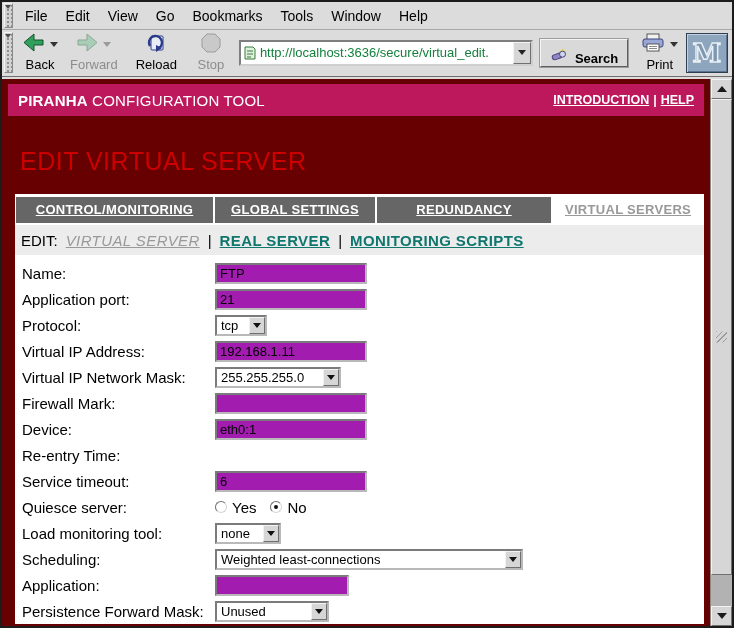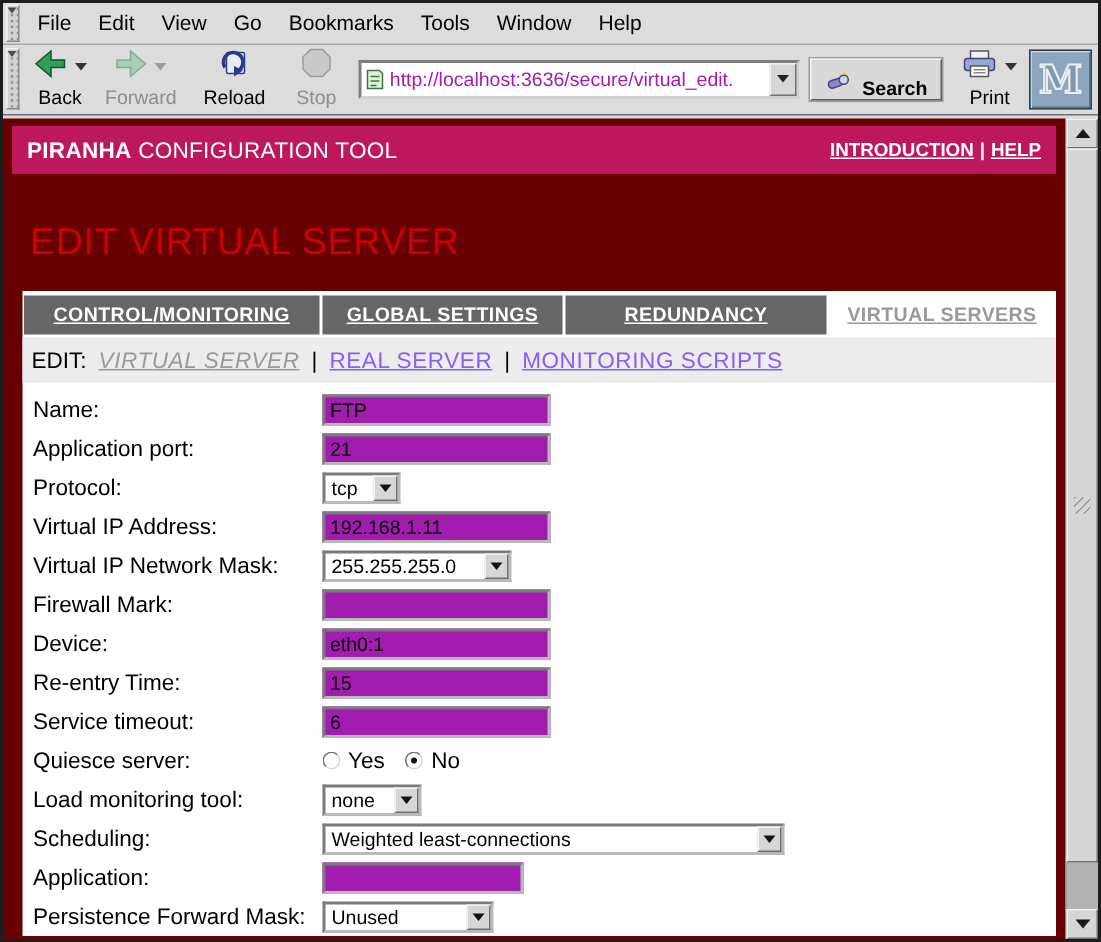--- a/index.html
+++ b/index.html
@@ -28,21 +28,21 @@
   .tb-top{display:flex;align-items:center;height:22px;}
   .tb-label{font-size:13px;color:#000;margin-top:1px;}
   .tool-btn.disabled .tb-label{color:#8d8d8d;}
   .dd-arrow{width:0;height:0;border:4px solid transparent;border-top:5px solid #333;
     margin-left:5px;margin-top:4px;}
   .tool-btn.disabled .dd-arrow{border-top-color:#9a9a9a;}
   
   .urlbar{display:flex;align-items:center;height:26px;width:294px;margin:0 4px;
     border:2px solid;border-color:#7e7e7e #cfcfcf #cfcfcf #7e7e7e;background:#fff;}
   .url-ico{flex:0 0 18px;display:flex;justify-content:center;}
-  .url-text{flex:1;font-size:13px;color:#a21caf;white-space:nowrap;overflow:hidden;padding:0 1px;}
+  .url-text{flex:1;font-size:13px;color:#15803d;white-space:nowrap;overflow:hidden;padding:0 1px;}
   .url-drop{flex:0 0 18px;align-self:stretch;background:#d6d6d6;border:1px solid;
     border-color:#f2f2f2 #6f6f6f #6f6f6f #f2f2f2;display:flex;align-items:center;justify-content:center;}
   .url-drop i{width:0;height:0;border:4px solid transparent;border-top:5px solid #222;margin-top:4px;}
   .search-btn{display:flex;align-items:flex-end;height:28px;padding:0 9px;margin:0 3px;
     background:#d9d9d9;border:1px solid;border-color:#f5f5f5 #5e5e5e #5e5e5e #f5f5f5;
     box-shadow:0 0 0 1px #9c9c9c;font-weight:bold;}
   .search-btn b{font-size:13px;margin-left:5px;}
   .logo-box{margin-left:auto;width:42px;height:40px;background:#8ea6bd;
     border:1px solid #2f3f52;box-shadow:inset 1px 1px 0 #c3d2e0, inset -1px -1px 0 #5b7390;
     display:flex;align-items:center;justify-content:center;}
@@ -68,21 +68,21 @@
   .tab:nth-child(1){flex:0 0 197px;}
   .tab:nth-child(2){flex:0 0 160px;}
   .tab:nth-child(3){flex:0 0 174px;}
   .tab:nth-child(4){flex:1;}
   
   .subnav{margin-top:2px;height:30px;background:#ececec;display:flex;
     align-items:center;padding-left:6px;font-size:15px;}
   .subnav .prefix{color:#000;margin-right:8px;}
   .subnav a{text-decoration:underline;letter-spacing:0.4px;cursor:pointer;}
   .subnav a.current{color:#999999;font-style:italic;}
-  .subnav a.link{color:#8b5cf6;}
+  .subnav a.link{color:#0f766e;font-weight:bold;}
   .subnav .pipe{color:#000;margin:0 8px;}
   
   .vs-form{padding:5px 0 0 7px;}
   .frow{height:26px;display:flex;align-items:center;}
   .flabel{flex:0 0 193px;font-size:15px;color:#000;}
   .tinput{height:21px;border:2px solid;border-color:#7b7b7b #b9b9b9 #b9b9b9 #7b7b7b;
     background:#a21caf;font-family:"Liberation Sans",sans-serif;font-size:13px;
     padding:0 3px;color:#000;margin:0;}
   .combo{display:inline-flex;align-items:stretch;height:21px;border:2px solid;
     border-color:#7b7b7b #b9b9b9 #b9b9b9 #7b7b7b;background:#fff;}
@@ -275,21 +275,20 @@
           <div class="frow">
             <span class="flabel">Firewall Mark:</span>
             <input class="tinput" type="text" style="width: 152px;">
           </div>
           <div class="frow">
             <span class="flabel">Device:</span>
             <input class="tinput" type="text" value="eth0:1" style="width: 152px;">
           </div>
           <div class="frow">
             <span class="flabel">Re-entry Time:</span>
-            <input class="tinput" type="text" value="15" style="width: 152px;">
           </div>
           <div class="frow">
             <span class="flabel">Service timeout:</span>
             <input class="tinput" type="text" value="6" style="width: 152px;">
           </div>
           <div class="frow">
             <span class="flabel">Quiesce server:</span>
             <span class="radio"></span>
             <span class="radio-label">Yes</span>
             <span class="radio sel"></span>

